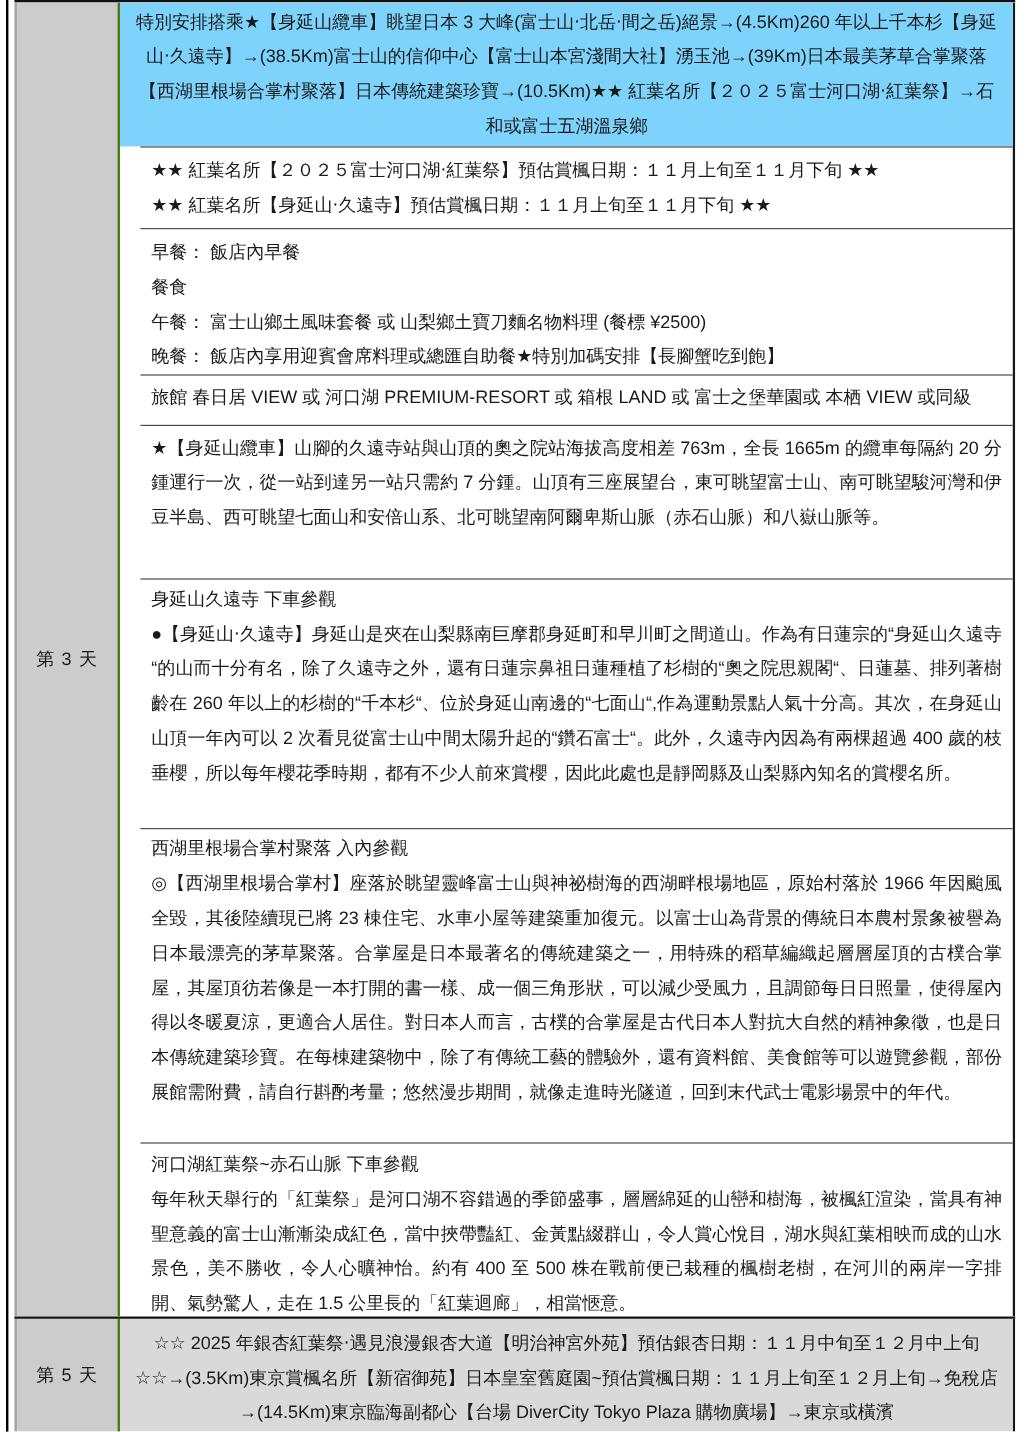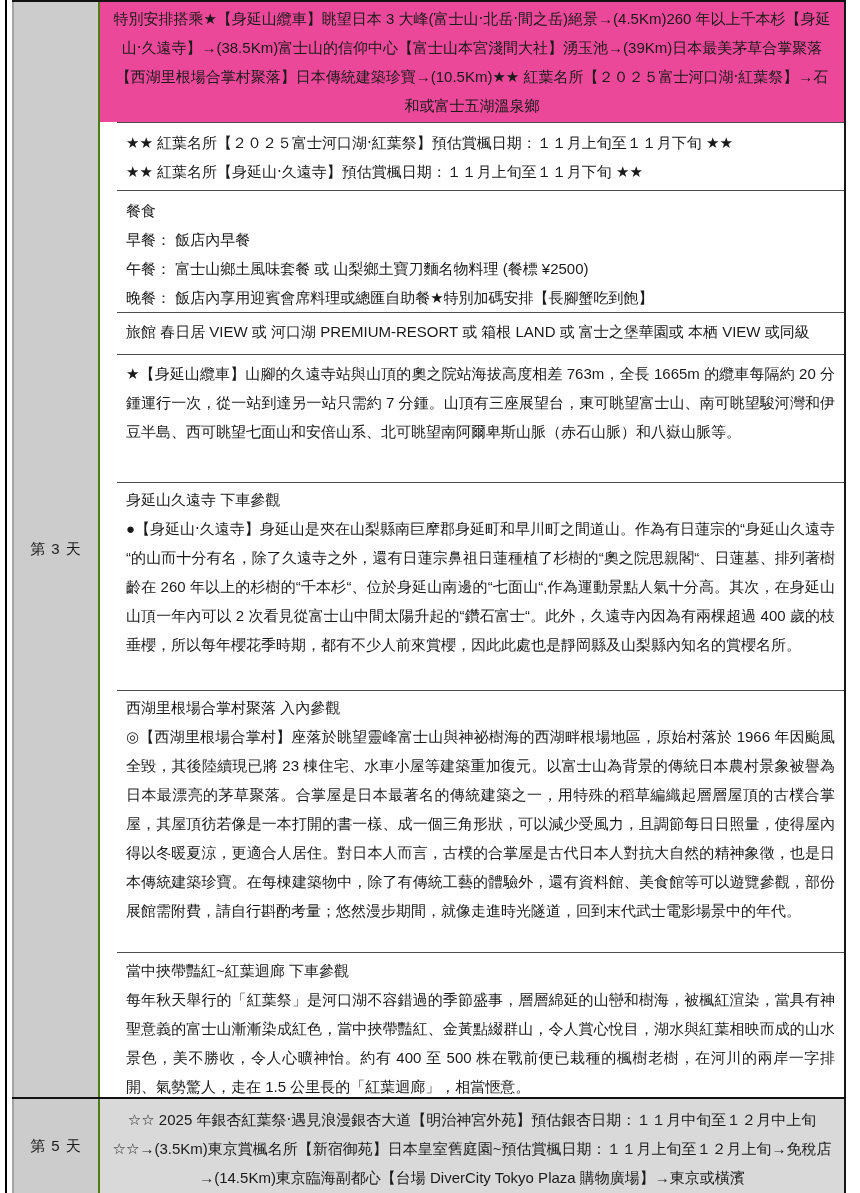--- a/index.html
+++ b/index.html
@@ -28,21 +28,21 @@
   .content-cell{
     flex:1;box-sizing:border-box;background:#ffffff;
     border-right:2px solid #161616;
     display:flex;flex-direction:column;overflow:hidden;
   }
   .blk{
     box-sizing:border-box;overflow:hidden;
     padding:4px 9px;line-height:29px;
   }
   .blk + .blk{border-top:1px solid #4d4d4d;}
-  .blk.shade{background:#ec4899;text-align:center;justify-content:center;}
+  .blk.shade{background:#7dd3fc;text-align:center;justify-content:center;}
   .blk.left{text-align:left;margin-left:17px;}
   .blk .para{text-align:justify;}
   .b-summary{height:120px;display:flex;align-items:center;}
   .b-summary .inner{width:100%;}
   .b-maple{height:68px;padding-top:5px;}
   .b-meals{height:122px;padding-top:5px;}
   .b-hotel{height:42px;display:flex;align-items:flex-start;}
   .b-cable{height:128px;}
   .b-kuonji{height:208px;padding-top:2px;padding-bottom:0;}
   .b-saiko{height:262px;padding-top:2px;padding-bottom:0;}
@@ -69,22 +69,22 @@
         <div class="blk shade b-summary">
           <div class="inner">特別安排搭乘★【身延山纜車】眺望日本 3 大峰(富士山‧北岳‧間之岳)絕景→(4.5Km)260 年以上千本杉【身延山‧久遠寺】→(38.5Km)富士山的信仰中心【富士山本宮淺間大社】湧玉池→(39Km)日本最美茅草合掌聚落【西湖里根場合掌村聚落】日本傳統建築珍寶→(10.5Km)★★ 紅葉名所【２０２５富士河口湖‧紅葉祭】→石和或富士五湖溫泉鄉</div>
         </div>
 
         <div class="blk left b-maple">
           <div>★★ 紅葉名所【２０２５富士河口湖‧紅葉祭】預估賞楓日期：１１月上旬至１１月下旬 ★★</div>
           <div>★★ 紅葉名所【身延山‧久遠寺】預估賞楓日期：１１月上旬至１１月下旬 ★★</div>
         </div>
 
         <div class="blk left b-meals">
+          <div>早餐： 飯店內早餐</div>
           <div>餐食</div>
-          <div>早餐： 飯店內早餐</div>
           <div>午餐： 富士山鄉土風味套餐 或 山梨鄉土寶刀麵名物料理 (餐標 ¥2500)</div>
           <div>晚餐： 飯店內享用迎賓會席料理或總匯自助餐★特別加碼安排【長腳蟹吃到飽】</div>
         </div>
 
         <div class="blk left b-hotel">
           <div>旅館 春日居 VIEW 或 河口湖 PREMIUM-RESORT 或 箱根 LAND 或 富士之堡華園或 本栖 VIEW 或同級</div>
         </div>
 
         <div class="blk left b-cable">
           <div class="para">★【身延山纜車】山腳的久遠寺站與山頂的奧之院站海拔高度相差 763m，全長 1665m 的纜車每隔約 20 分鍾運行一次，從一站到達另一站只需約 7 分鍾。山頂有三座展望台，東可眺望富士山、南可眺望駿河灣和伊豆半島、西可眺望七面山和安倍山系、北可眺望南阿爾卑斯山脈（赤石山脈）和八嶽山脈等。</div>
@@ -94,21 +94,21 @@
           <div>身延山久遠寺 下車參觀</div>
           <div class="para">●【身延山‧久遠寺】身延山是夾在山梨縣南巨摩郡身延町和早川町之間道山。作為有日蓮宗的“身延山久遠寺“的山而十分有名，除了久遠寺之外，還有日蓮宗鼻祖日蓮種植了杉樹的“奧之院思親閣“、日蓮墓、排列著樹齡在 260 年以上的杉樹的“千本杉“、位於身延山南邊的“七面山“,作為運動景點人氣十分高。其次，在身延山山頂一年內可以 2 次看見從富士山中間太陽升起的“鑽石富士“。此外，久遠寺內因為有兩棵超過 400 歲的枝垂櫻，所以每年櫻花季時期，都有不少人前來賞櫻，因此此處也是靜岡縣及山梨縣內知名的賞櫻名所。</div>
         </div>
 
         <div class="blk left b-saiko">
           <div>西湖里根場合掌村聚落 入內參觀</div>
           <div class="para">◎【西湖里根場合掌村】座落於眺望靈峰富士山與神祕樹海的西湖畔根場地區，原始村落於 1966 年因颱風全毀，其後陸續現已將 23 棟住宅、水車小屋等建築重加復元。以富士山為背景的傳統日本農村景象被譽為日本最漂亮的茅草聚落。合掌屋是日本最著名的傳統建築之一，用特殊的稻草編織起層層屋頂的古樸合掌屋，其屋頂彷若像是一本打開的書一樣、成一個三角形狀，可以減少受風力，且調節每日日照量，使得屋內得以冬暖夏涼，更適合人居住。對日本人而言，古樸的合掌屋是古代日本人對抗大自然的精神象徵，也是日本傳統建築珍寶。在每棟建築物中，除了有傳統工藝的體驗外，還有資料館、美食館等可以遊覽參觀，部份展館需附費，請自行斟酌考量；悠然漫步期間，就像走進時光隧道，回到末代武士電影場景中的年代。</div>
         </div>
 
         <div class="blk left b-momiji">
-          <div>當中挾帶豔紅~紅葉迴廊 下車參觀</div>
+          <div>河口湖紅葉祭~赤石山脈 下車參觀</div>
           <div class="para">每年秋天舉行的「紅葉祭」是河口湖不容錯過的季節盛事，層層綿延的山巒和樹海，被楓紅渲染，當具有神聖意義的富士山漸漸染成紅色，當中挾帶豔紅、金黃點綴群山，令人賞心悅目，湖水與紅葉相映而成的山水景色，美不勝收，令人心曠神怡。約有 400 至 500 株在戰前便已栽種的楓樹老樹，在河川的兩岸一字排開、氣勢驚人，走在 1.5 公里長的「紅葉迴廊」，相當愜意。</div>
         </div>
 
       </div>
     </div>
 
     <div class="day-row day4">
       <div class="day-cell">
         <span>第 5 天</span>
       </div>

